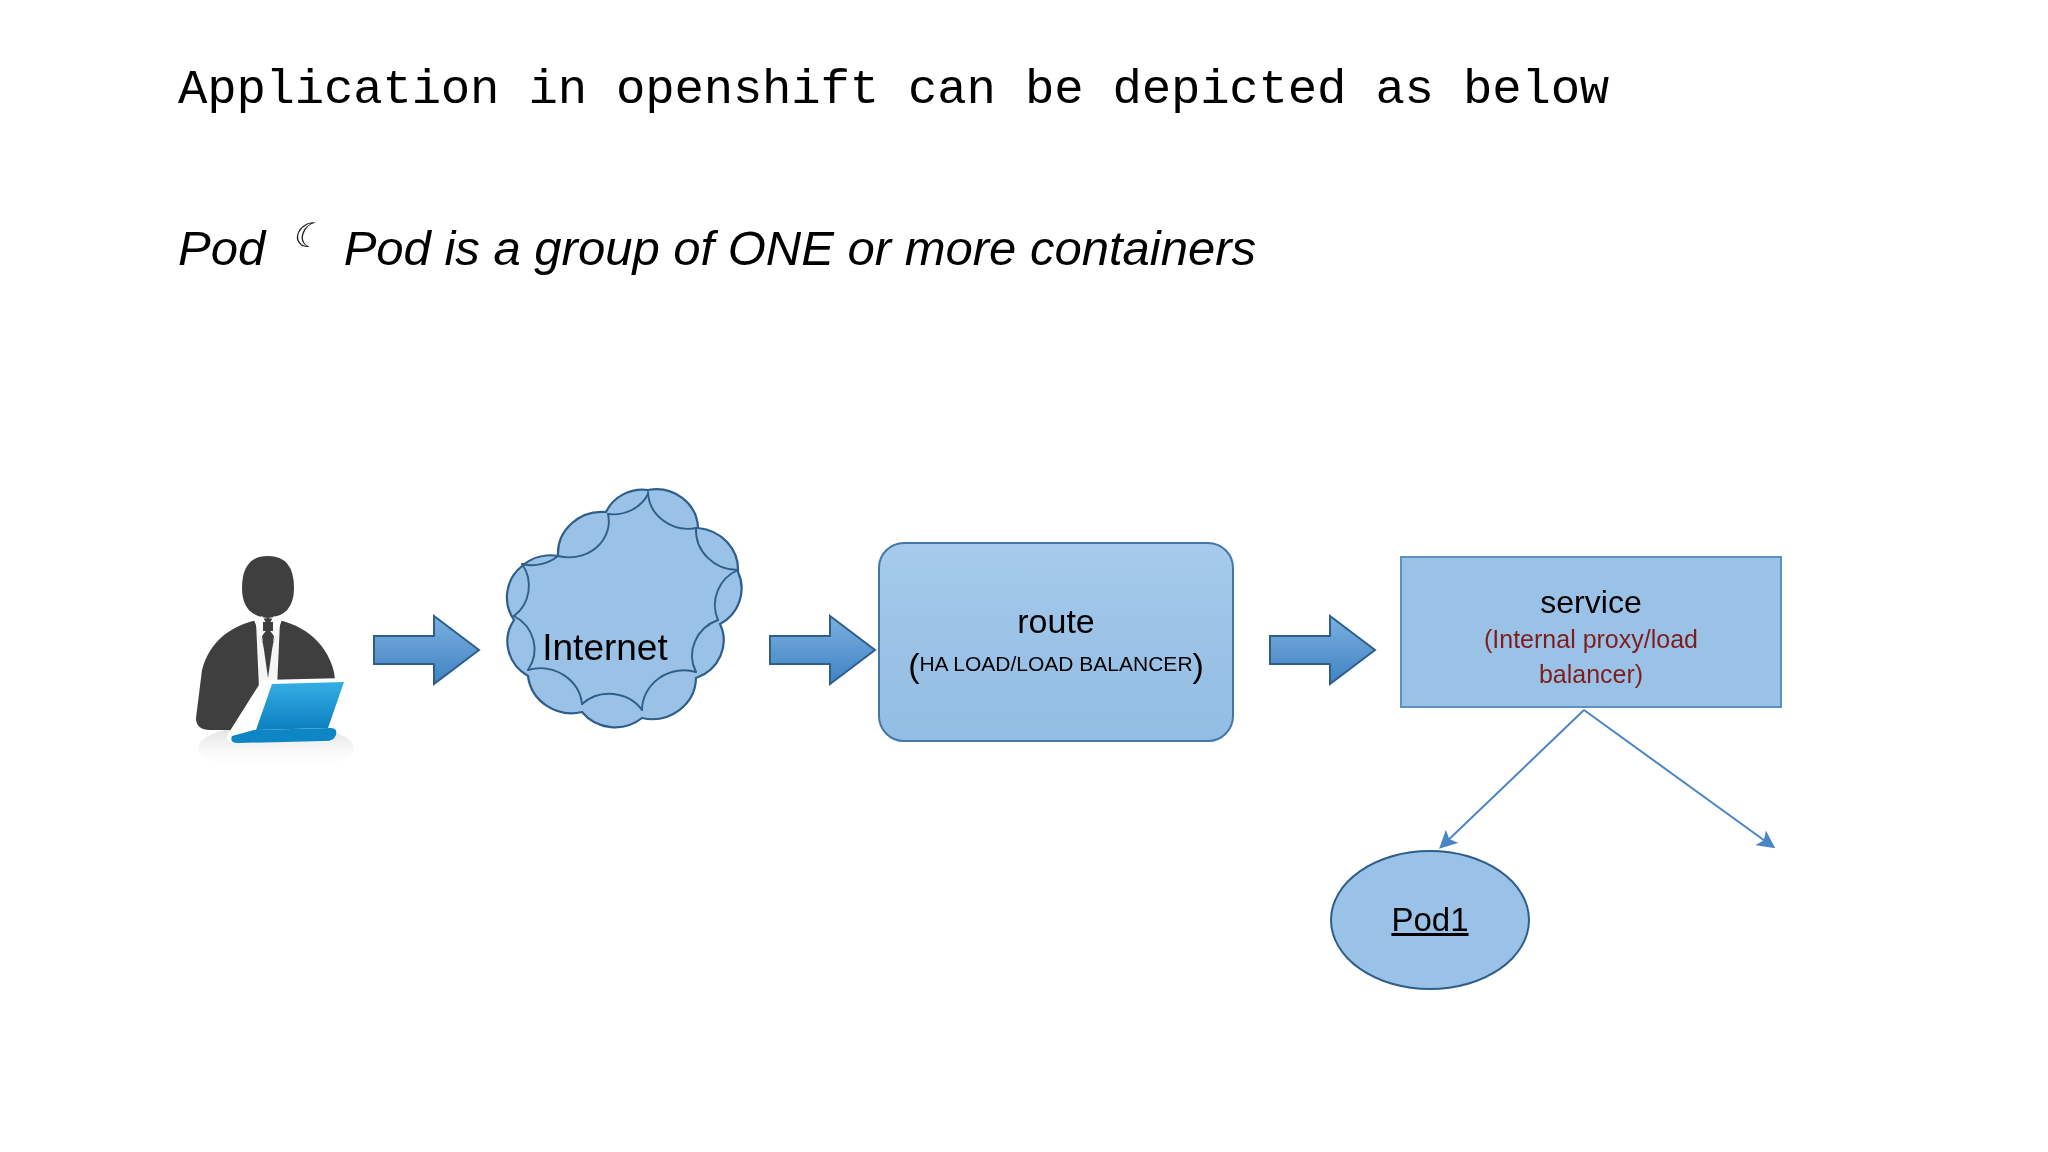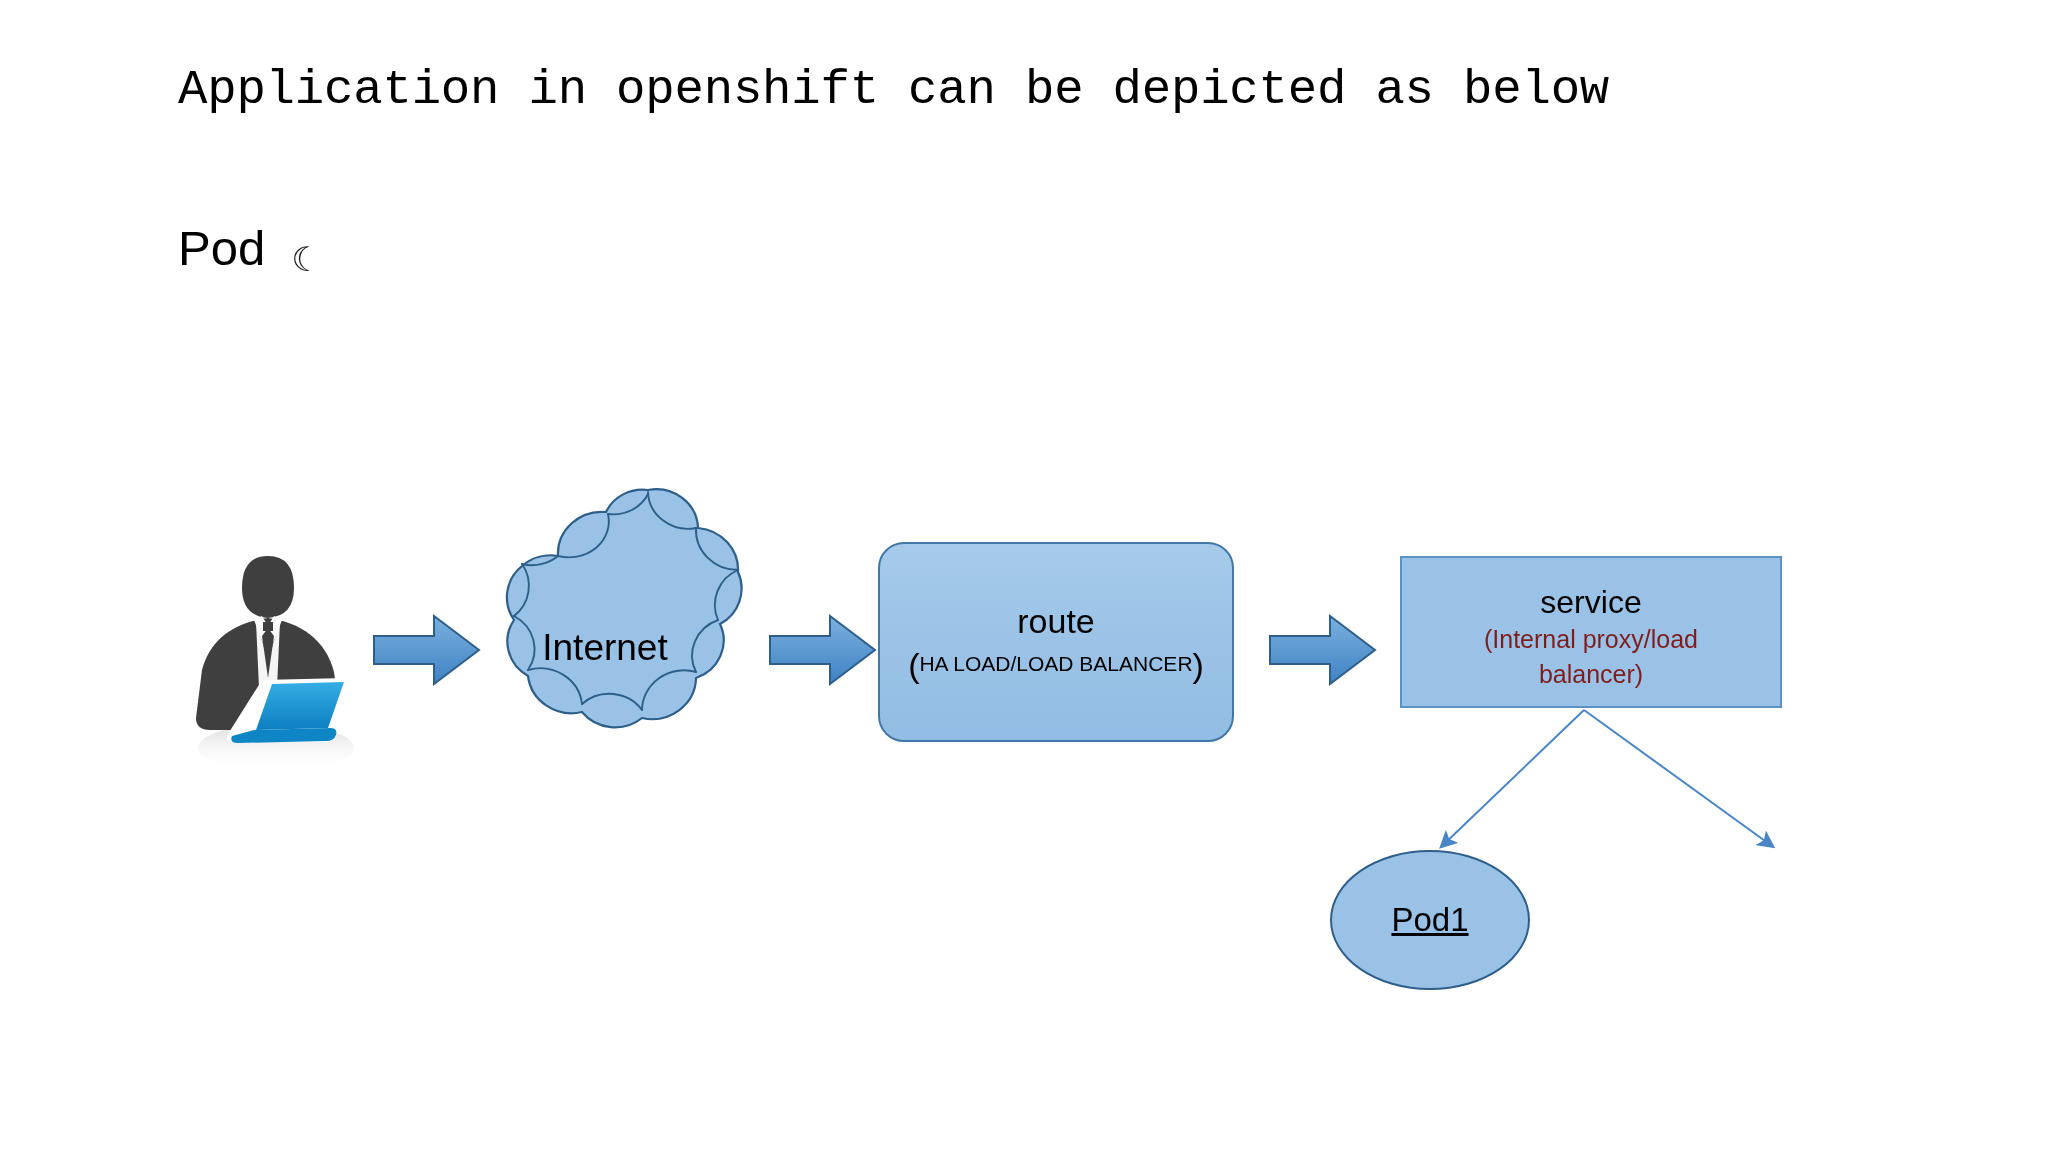--- a/index.html
+++ b/index.html
@@ -34,21 +34,22 @@
     font-family: Liberation Mono, monospace;
   }
   .slide-subtitle {
     margin-top: 100px;
     font-size: 49px;
     font-weight: 400;
     line-height: 1.18;
     color: #000;
     white-space: nowrap;
     display: flex;
-    align-items: flex-end;
+    align-items: flex-start;
+    font-style: italic;
   }
   .moon-glyph {
     font-size: 34px;
     line-height: 1;
     margin: 0 22px 0 26px;
     position: relative;
     top: -2px;
     color: #1a1a1a;
   }
 
@@ -192,20 +193,21 @@
   }
 </style>
 </head>
 <body>
 
 <div class="slide-text">
   <div class="slide-title">Application in openshift can be depicted as below</div>
   <div class="slide-subtitle">
     <span>Pod</span>
     <span class="moon-glyph">☾</span>
+    <span>Pod is a group of ONE or more containers</span>
   </div>
 </div>
 
 <div class="diagram">
 
   <div class="person-laptop">
     <svg viewBox="0 0 196 230" width="196" height="230" xmlns="http://www.w3.org/2000/svg">
       <defs>
         <linearGradient id="lapGrad" x1="0" y1="0" x2="0" y2="1">
           <stop offset="0%" stop-color="#35AEE4"></stop>

